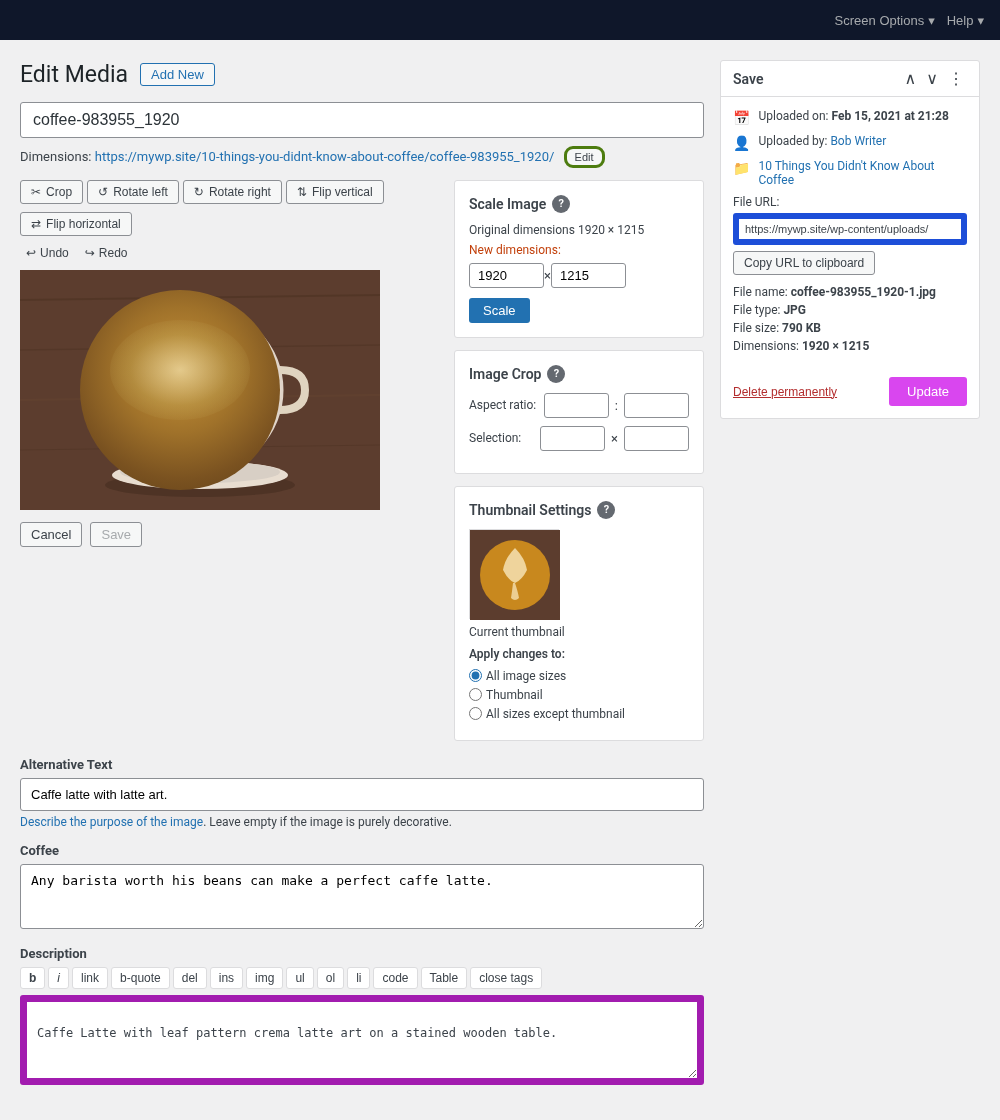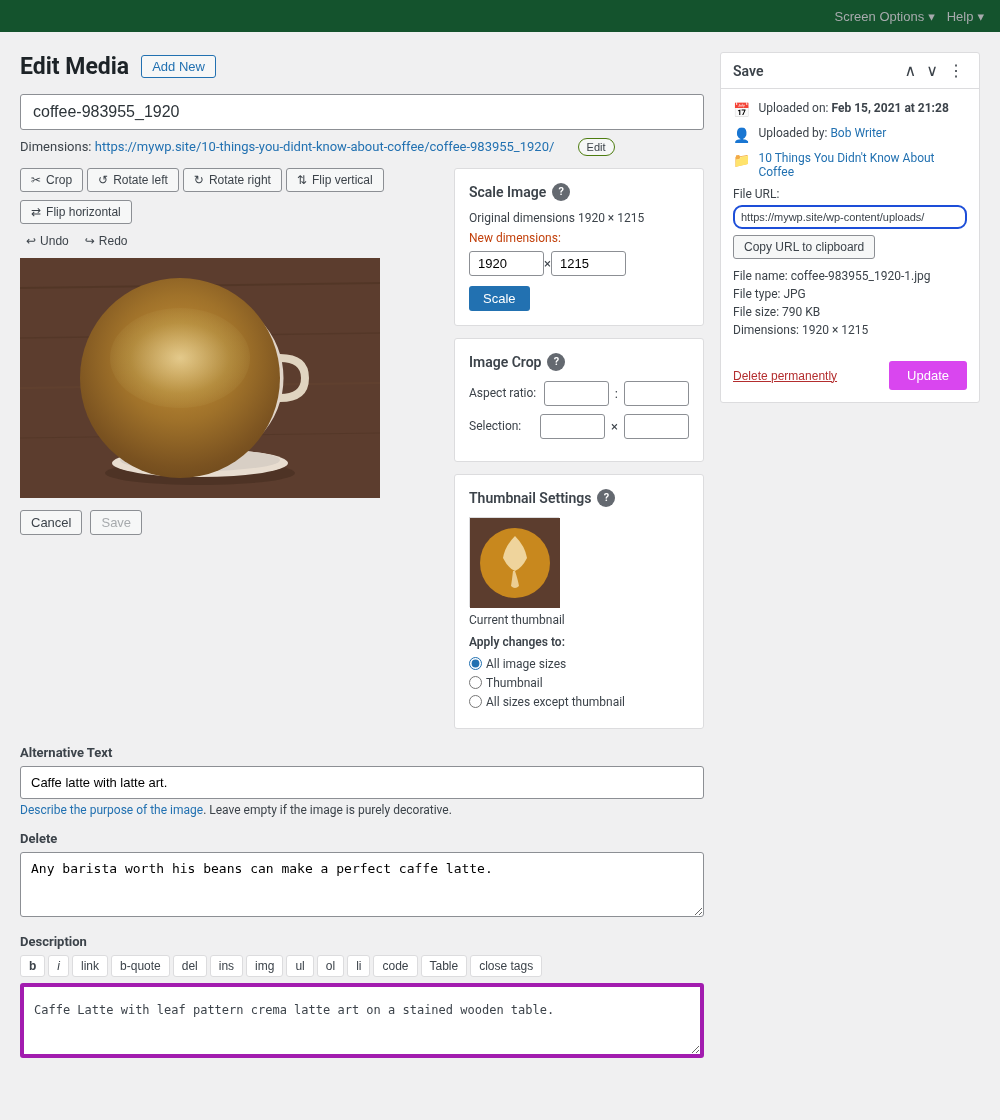--- a/index.html
+++ b/index.html
@@ -1,36 +1,36 @@
 <!DOCTYPE html>
 <html><head>
   <meta charset="utf-8">
   <style>
     * { box-sizing: border-box; margin: 0; padding: 0; }
     body { font-family: -apple-system, BlinkMacSystemFont, "Segoe UI", Roboto, sans-serif; font-size: 13px; background: #f0f0f1; color: #3c434a; }
 
     .page-wrapper { display: flex; flex-direction: column; min-height: 1120px; background: #f0f0f1; }
 
-    .top-bar { background: #14532d; color: #a7aaad; height: 32px; display: flex; align-items: center; justify-content: flex-end; padding: 0 16px; gap: 12px; }
+    .top-bar { background: #0f172a; color: #a7aaad; height: 40px; display: flex; align-items: center; justify-content: flex-end; padding: 0 16px; gap: 12px; }
     .top-bar-btn { background: transparent; border: none; color: #a7aaad; font-size: 13px; cursor: pointer; display: flex; align-items: center; gap: 4px; }
 
     .main-content { display: flex; flex: 1; padding: 20px 20px 20px 20px; gap: 16px; }
 
     .left-column { flex: 1; min-width: 0; }
     .right-column { width: 260px; flex-shrink: 0; }
 
     .page-title-row { display: flex; align-items: center; gap: 12px; margin-bottom: 12px; }
-    .page-title { font-size: 23px; font-weight: 700; color: #1d2327; line-height: 1.3; }
+    .page-title { font-size: 23px; font-weight: 400; color: #1d2327; line-height: 1.3; }
     .add-new-btn { background: #f6f7f7; border: 1px solid #2271b1; color: #2271b1; border-radius: 3px; padding: 3px 10px; font-size: 13px; cursor: pointer; }
 
     .filename-input { width: 100%; border: 1px solid #8c8f94; border-radius: 3px; padding: 8px 12px; font-size: 16px; color: #2c3338; background: #fff; margin-bottom: 8px; }
 
     .permalink-row { font-size: 13px; margin-bottom: 12px; color: #3c434a; }
     .permalink-row a { color: #2271b1; text-decoration: none; }
-    .edit-btn { background: #f6f7f7; border: 1px solid #4d7c0f; border-radius: 9px; padding: 2px 8px; font-size: 11px; cursor: pointer; margin-left: 20px; color: #3c434a; }
+    .edit-btn { background: #f6f7f7; border: 3px solid #4d7c0f; border-radius: 9px; padding: 2px 8px; font-size: 11px; cursor: pointer; margin-left: 6px; color: #3c434a; }
 
     .image-editor-area { display: flex; gap: 16px; }
 
     .image-panel { flex: 1; }
 
     .toolbar { display: flex; flex-wrap: wrap; gap: 4px; margin-bottom: 8px; }
     .tool-btn { background: #f6f7f7; border: 1px solid #8c8f94; border-radius: 3px; padding: 4px 10px; font-size: 12px; cursor: pointer; color: #3c434a; display: flex; align-items: center; gap: 5px; }
 
     .undo-redo { display: flex; gap: 4px; margin-bottom: 8px; }
     .undo-redo-btn { background: transparent; border: none; color: #3c434a; font-size: 12px; cursor: pointer; display: flex; align-items: center; gap: 4px; padding: 2px 6px; }
@@ -69,42 +69,42 @@
     .sidebar-header { display: flex; align-items: center; justify-content: space-between; padding: 8px 12px; border-bottom: 1px solid #dcdcde; }
     .sidebar-title { font-size: 14px; font-weight: 600; }
     .sidebar-controls { display: flex; gap: 4px; }
     .sidebar-ctrl-btn { background: transparent; border: none; cursor: pointer; color: #3c434a; font-size: 16px; padding: 0 3px; }
     .sidebar-body { padding: 12px; font-size: 12px; }
     .sidebar-row { display: flex; gap: 8px; margin-bottom: 8px; align-items: flex-start; }
     .sidebar-icon { color: #646970; font-size: 14px; margin-top: 1px; flex-shrink: 0; }
     .sidebar-text { color: #3c434a; }
     .sidebar-link { color: #2271b1; text-decoration: none; }
     .file-url-label { font-size: 12px; margin-bottom: 4px; color: #3c434a; }
-    .file-url-input { width: 100%; border: 2px solid #1d4ed8; border-radius: 9px; padding: 4px 6px; font-size: 11px; color: #3c434a; background: #fff; margin-bottom: 6px; }
+    .file-url-input { width: 100%; border: 6px solid #1d4ed8; border-radius: 3px; padding: 4px 6px; font-size: 11px; color: #3c434a; background: #fff; margin-bottom: 6px; }
     .copy-url-btn { background: #f6f7f7; border: 1px solid #8c8f94; border-radius: 3px; padding: 4px 10px; font-size: 12px; cursor: pointer; color: #3c434a; margin-bottom: 10px; }
     .meta-row { margin-bottom: 4px; font-size: 12px; }
     .meta-label { color: #3c434a; }
-    .meta-bold { font-weight: 400; }
+    .meta-bold { font-weight: 700; }
     .delete-btn { color: #b32d2e; background: transparent; border: none; font-size: 12px; cursor: pointer; text-decoration: underline; }
     .update-btn { background: #d946ef; border: none; border-radius: 3px; padding: 7px 18px; font-size: 13px; color: #fff; cursor: pointer; float: right; }
     .sidebar-actions { display: flex; align-items: center; justify-content: space-between; padding: 8px 12px 12px; }
 
     
     .lower-section { margin-top: 16px; }
     .field-label { font-size: 13px; font-weight: 700; margin-bottom: 6px; color: #3c434a; }
     .alt-text-input { width: 100%; border: 1px solid #8c8f94; border-radius: 3px; padding: 8px 10px; font-size: 13px; background: #fff; margin-bottom: 4px; }
     .describe-link { color: #2271b1; font-size: 12px; text-decoration: none; }
     .describe-text { font-size: 12px; color: #3c434a; }
     .caption-textarea { width: 100%; border: 1px solid #8c8f94; border-radius: 3px; padding: 8px 10px; font-size: 13px; background: #fff; min-height: 65px; resize: vertical; }
     .section-gap { margin-top: 14px; }
     .editor-toolbar { display: flex; flex-wrap: wrap; gap: 3px; margin-bottom: 6px; }
     .editor-btn { background: #fff; border: 1px solid #dcdcde; border-radius: 3px; padding: 3px 8px; font-size: 12px; cursor: pointer; color: #3c434a; font-weight: 400; }
     .editor-btn.bold-btn { font-weight: 700; }
     .editor-btn.italic-btn { font-style: italic; }
-    .description-textarea { width: 100%; border: 4px solid #a21caf; border-radius: 3px; padding: 16px 10px; font-size: 12px; font-family: monospace; background: #fff; min-height: 75px; resize: vertical; color: #3c434a; }
+    .description-textarea { width: 100%; border: 7px solid #a21caf; border-radius: 3px; padding: 24px 10px; font-size: 12px; font-family: monospace; background: #fff; min-height: 75px; resize: vertical; color: #3c434a; }
 
     
     .coffee-cup-visual { width: 360px; height: 240px; background: #6b4a3a; position: relative; overflow: hidden; }
     .coffee-cup-visual::before {
       content: '';
       position: absolute;
       top: 20px; left: 60px;
       width: 200px; height: 200px;
       background: radial-gradient(circle at 50% 40%, #c8933a 0%, #a0722a 40%, #7a5220 70%, #5c3d18 100%);
       border-radius: 50%;
@@ -309,21 +309,21 @@
 
         <div>
           <div class="field-label">Alternative Text</div>
           <input type="text" class="alt-text-input" value="Caffe latte with latte art." style="">
           <div class="describe-text">
             <a href="#" class="describe-link">Describe the purpose of the image</a><span>. Leave empty if the image is purely decorative.</span>
           </div>
         </div>
 
         <div class="section-gap">
-          <div class="field-label">Delete</div>
+          <div class="field-label">Coffee</div>
           <textarea class="caption-textarea" style="">Any barista worth his beans can make a perfect caffe latte.</textarea>
         </div>
 
         <div class="section-gap">
           <div class="field-label">Description</div>
           <div class="editor-toolbar">
             <button class="editor-btn bold-btn">b</button>
             <button class="editor-btn italic-btn">i</button>
             <button class="editor-btn">link</button>
             <button class="editor-btn">b-quote</button>

